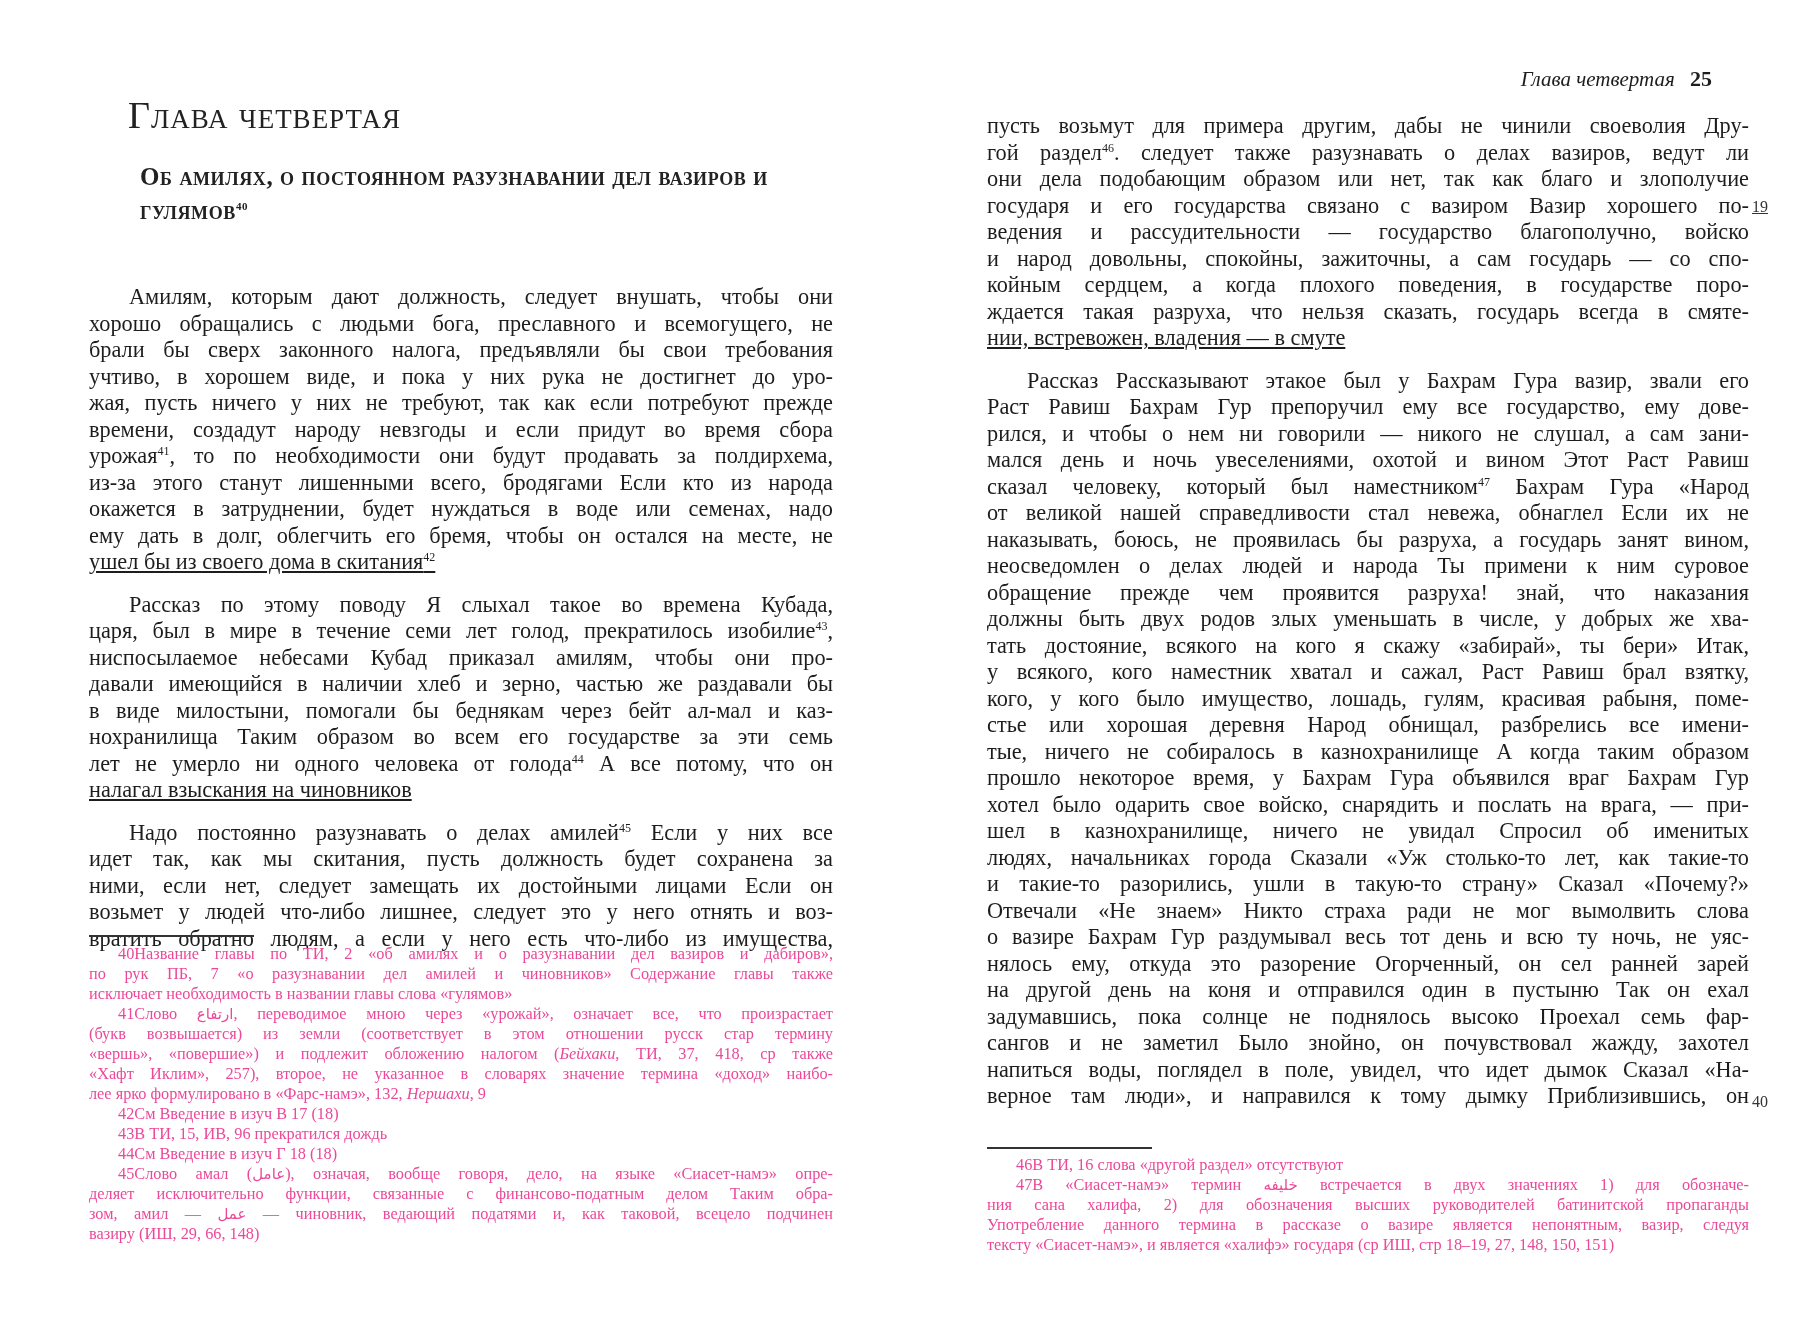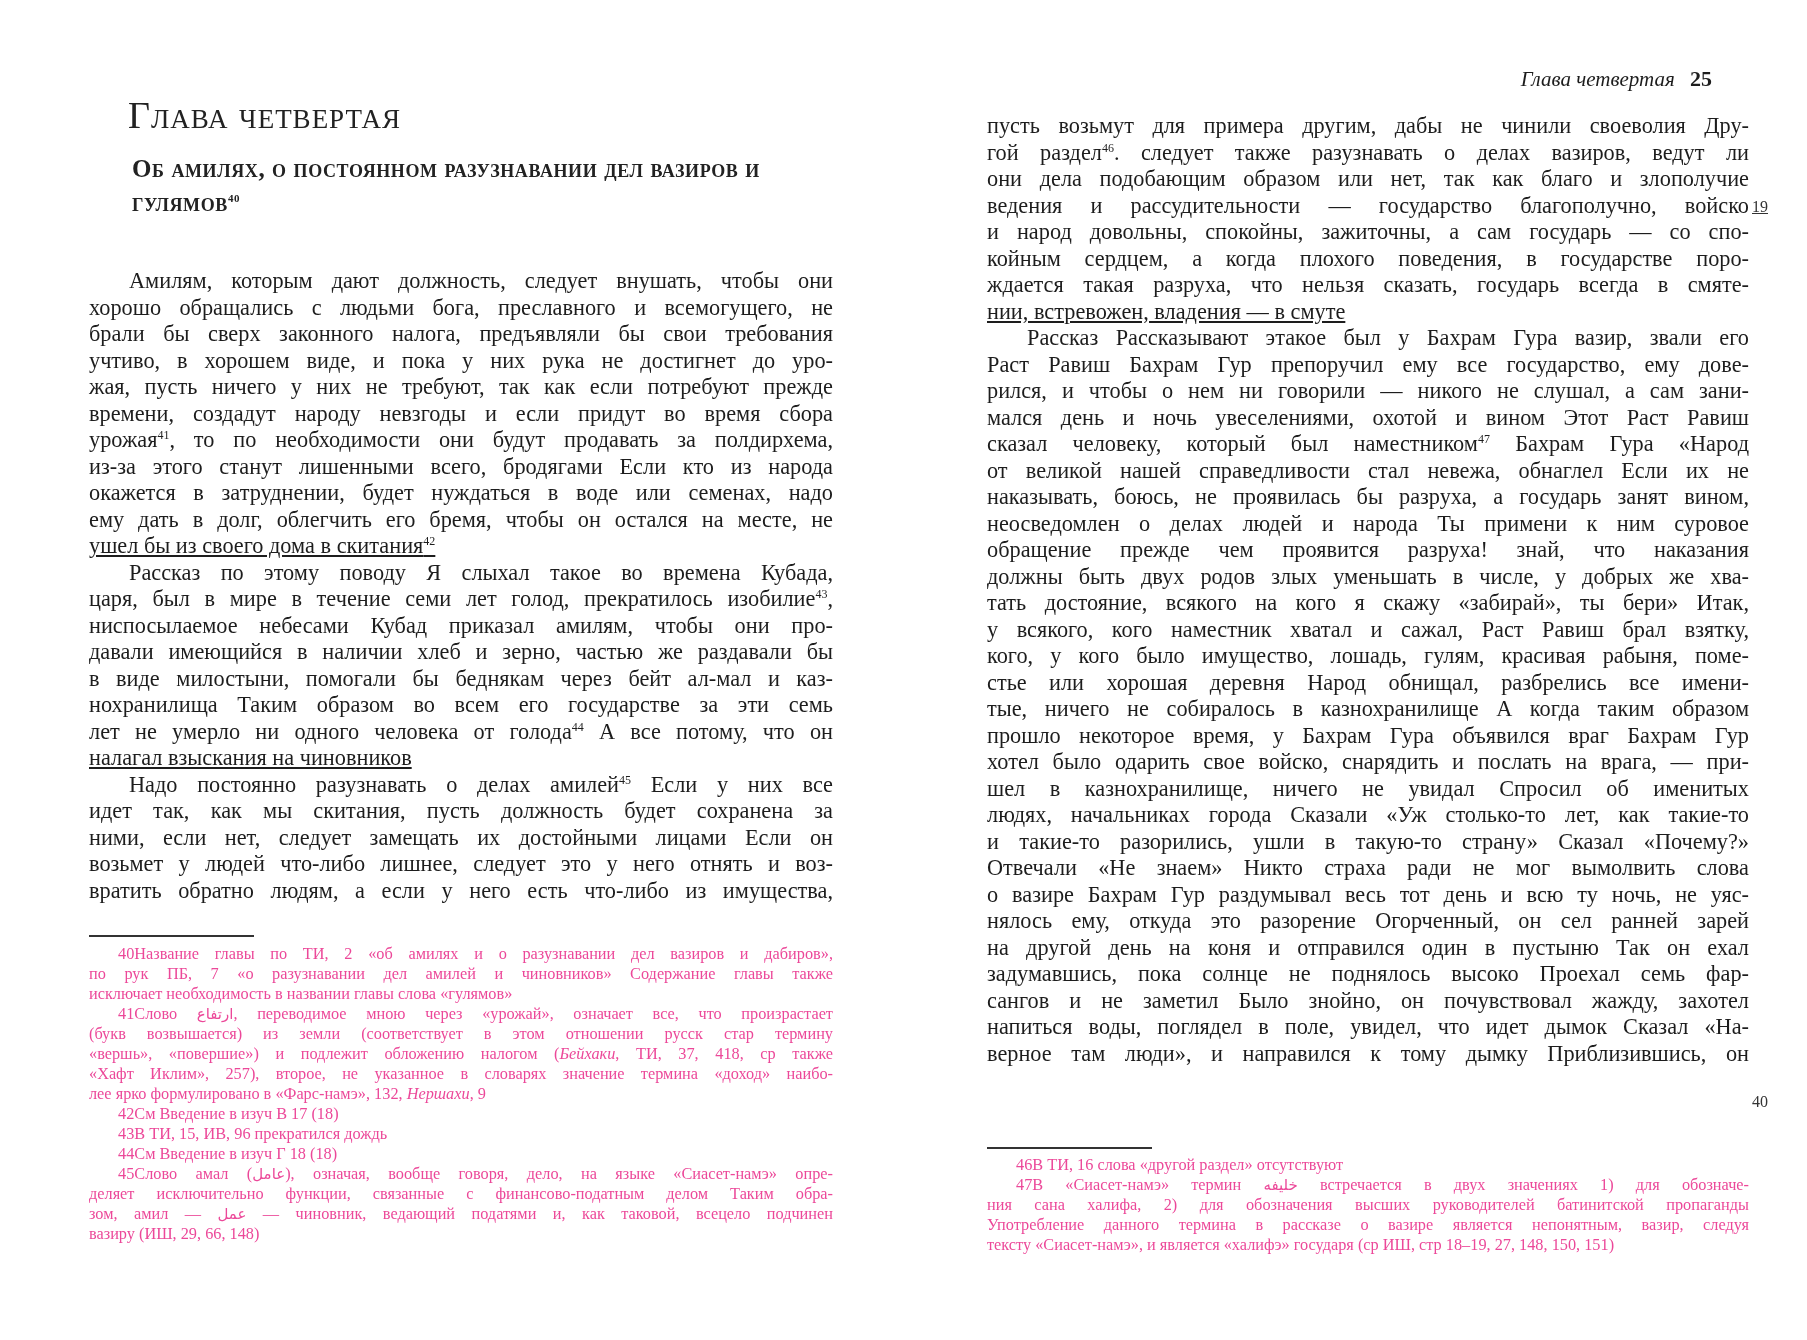--- a/index.html
+++ b/index.html
@@ -5,29 +5,29 @@
   html, body { margin: 0; padding: 0; background: #ffffff; }
   body { width: 1807px; height: 1340px; position: relative; overflow: hidden;
          font-family: "Liberation Serif", "DejaVu Serif", serif; color: #1d1d1d; }
   .page { position: absolute; top: 0; }
   #left-page { left: 0; width: 900px; height: 1340px; }
   #right-page { left: 900px; width: 907px; height: 1340px; }
 
   .chapter-title { position: absolute; left: 128px; top: 93px; font-size: 38px; letter-spacing: 1px;
                    font-variant: small-caps; font-weight: normal; margin: 0; color: #222; }
   .chapter-subtitle { position: absolute; left: 128px; top: 148px; width: 720px; font-size: 25px;
-                      line-height: 34px; font-variant: small-caps; letter-spacing: 0.6px; margin: 4px; color: #222; }
+                      line-height: 34px; font-variant: small-caps; letter-spacing: 0.6px; margin: 12px; color: #222; }
   .chapter-subtitle sup { font-size: 11px; vertical-align: super; line-height: 0; }
 
   .body-text { position: absolute; font-size: 22.3px; line-height: 26.5px; }
   #left-body { left: 89px; top: 268px; width: 744px; }
   #right-body { left: 87px; top: 113px; width: 762px; }
   .line { display: block; white-space: nowrap; text-align: justify; text-align-last: justify; height: 26.5px; }
   .line.last { text-align-last: left; text-decoration: underline; }
-  .line.indent { padding-left: 40px; }
+  .line.indent { padding-left: 40px; margin-top: 16px; }
   sup.fn { font-size: 12px; vertical-align: super; line-height: 0; }
 
   .running-head { position: absolute; right: 95px; top: 66px; font-size: 21px; }
   .running-head .rh-title { font-style: italic; margin-right: 10px; }
   .running-head .rh-num { font-weight: bold; font-size: 22px; }
 
   .margin-num { position: absolute; font-size: 16px; color: #333; }
 
   .fn-rule { position: absolute; height: 1.5px; background: #333; width: 165px; }
   .footnotes { position: absolute; font-size: 16.3px; line-height: 20px; color: #ec4899; }
@@ -93,20 +93,21 @@
 
 <div id="right-page" class="page">
   <div class="running-head">
     <span class="rh-title">Глава четвертая</span>
     <span class="rh-num">25</span>
   </div>
   <div id="right-body" class="body-text">
       <span class="line"><span>пусть возьмут для примера другим, дабы не чинили своеволия  Дру-</span></span>
       <span class="line"><span>гой раздел</span><sup class="fn">46</sup><span>. следует также разузнавать о делах вазиров, ведут ли</span></span>
       <span class="line"><span>они дела подобающим образом или нет, так как благо и злополучие</span></span>
+      <span class="line"><span>государя и его государства связано с вазиром  Вазир хорошего по-</span></span>
       <span class="line"><span>ведения и рассудительности — государство благополучно, войско</span></span>
       <span class="line"><span>и народ довольны, спокойны, зажиточны, а сам государь — со спо-</span></span>
       <span class="line"><span>койным сердцем, а когда плохого поведения, в государстве поро-</span></span>
       <span class="line"><span>ждается такая разруха, что нельзя сказать, государь всегда в смяте-</span></span>
       <span class="line last"><span>нии, встревожен, владения — в смуте</span></span>
       <span class="line indent"><span>Рассказ  Рассказывают этакое  был у Бахрам Гура вазир, звали его</span></span>
       <span class="line"><span>Раст Равиш  Бахрам Гур препоручил ему все государство, ему дове-</span></span>
       <span class="line"><span>рился, и чтобы о нем ни говорили — никого не слушал, а сам зани-</span></span>
       <span class="line"><span>мался день и ночь увеселениями, охотой и вином  Этот Раст Равиш</span></span>
       <span class="line"><span>сказал человеку, который был наместником</span><sup class="fn">47</sup><span> Бахрам Гура  «Народ</span></span>

